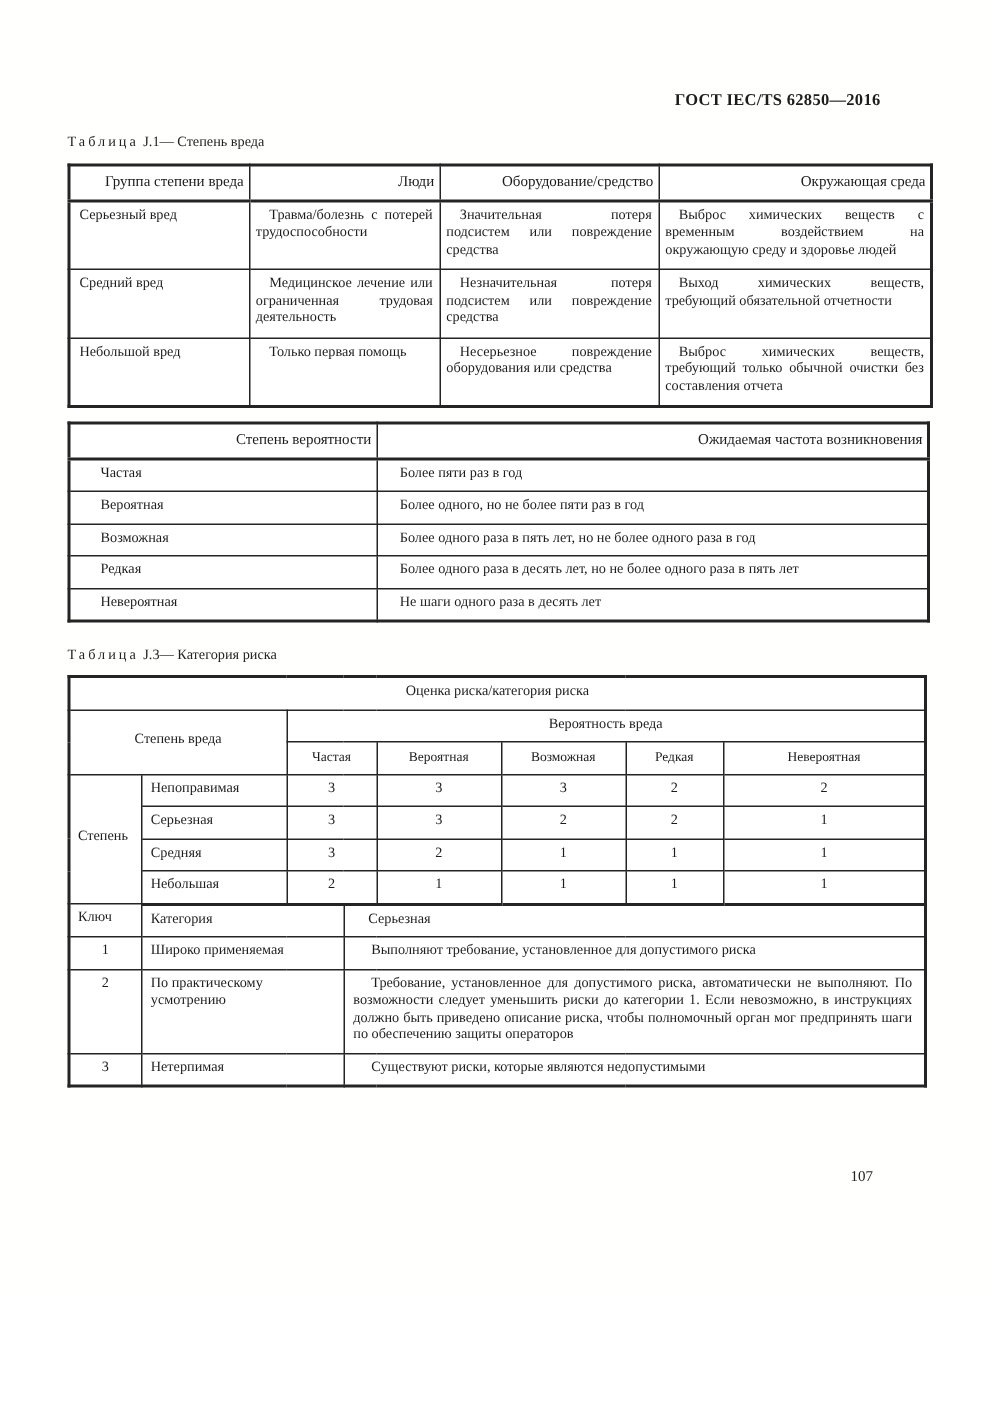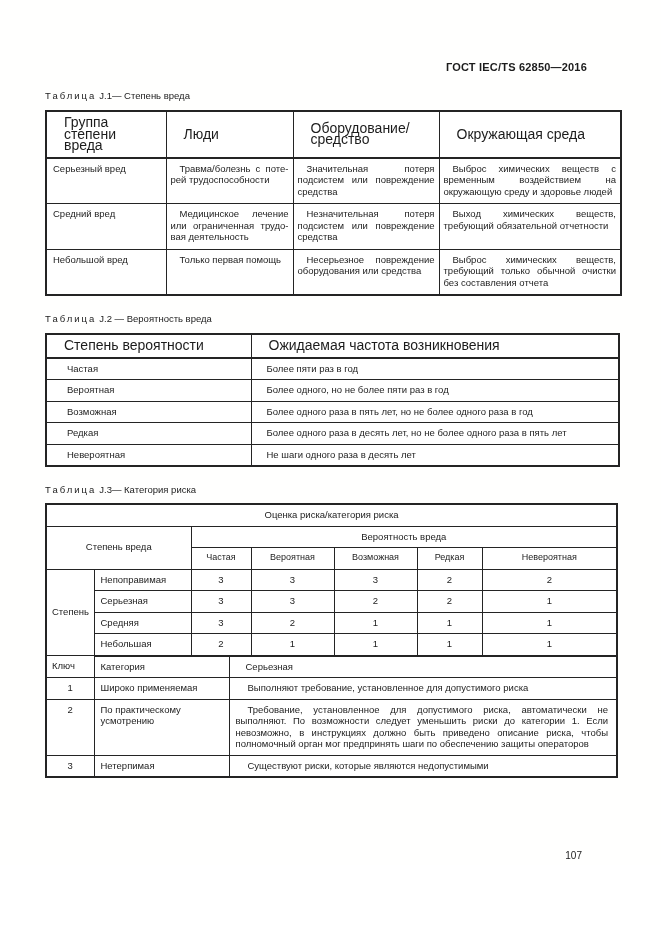--- a/index.html
+++ b/index.html
@@ -1,37 +1,37 @@
 <!DOCTYPE html>
 <html><head>
 <meta charset="utf-8">
 <style>
   * { box-sizing: border-box; }
   html,body { margin:0; padding:0; background:#ffffff; }
   .page {
     position:relative; width:661px; height:865px; background:#fffffe;
-    font-family:Liberation Sans, sans-serif; color:#1c1c1c;
+    font-family:Liberation Serif, serif; color:#1c1c1c;
     overflow:hidden;
   }
   .doc-header {
     padding-top:61px; margin-right:74px; text-align:right;
     font-size:11px; font-weight:bold; letter-spacing:0.2px;
   }
   .caption { margin:17px 0 0 45px; font-size:9.5px; color:#222; }
   .caption .spaced { letter-spacing:2px; margin-right:3px; }
   table.gt {
     border-collapse:collapse; table-layout:fixed; margin-left:45px;
     border:2px solid #242424; background:#fff;
   }
   .gt td, .gt th {
     border:1px solid #242424; font-size:9.5px; font-weight:normal;
     line-height:11.5px; vertical-align:top; padding:4px; color:#1c1c1c;
     overflow:hidden;
   }
-  .gt th { text-align:left; font-size:14px; vertical-align:middle; padding:5px 17px; border-bottom-width:2px; }
+  .gt th { text-align:right; font-size:10px; vertical-align:middle; padding:5px 3px; border-bottom-width:2px; }
   
   .t1 { width:575px; margin-top:9px; }
   .t1 td { padding:4px 4px 6px 4px; }
   .t1 td.name { padding-left:6px; }
   .t1 td.j { text-align:justify; text-indent:9px; }
   
   .t2 { width:573px; margin-top:9px; }
   .t2 td { padding:4px 4px 5px 4px; }
   .t2 td.lv { padding-left:20px; }
   .t2 td.fr { padding-left:15px; }
@@ -42,21 +42,21 @@
   .t3 .vm  { vertical-align:middle; }
   .t3 .subhdr { font-size:9px; }
   .t3 .degree { padding-left:5px; }
   .t3 .harm { padding-left:6px; }
   .t3 .keycell { text-align:center; }
   .t3 .kcat { padding-left:6px; }
   .t3 .deschdr { padding-left:16px; }
   .t3 .desc { text-align:justify; text-indent:12px; padding-left:6px; padding-right:8px; }
   .t3 tr.matrix-end td { border-bottom-width:2px; }
   .page-number {
-    margin-top:72px; margin-right:79px; text-align:right; font-size:10px; color:#222;
+    margin-top:54px; margin-right:79px; text-align:right; font-size:10px; color:#222;
   }
 </style>
 </head>
 <body>
 
 <div class="page">
 
   <div class="doc-header">ГОСТ IEC/TS 62850—2016</div>
 
   <p class="caption"><span class="spaced">Таблица</span><span>J.1— Степень вреда</span></p>
@@ -89,21 +89,20 @@
     </tr>
     <tr>
       <td class="name">Небольшой вред</td>
       <td class="j">Только первая помощь</td>
       <td class="j">Несерьезное поврежде­ние оборудования или сред­ства</td>
       <td class="j">Выброс химических ве­ществ, требующий только обычной очистки без со­ставления отчета</td>
     </tr>
   </tbody>
     </table>
 
-  <p class="caption cap2"><span class="spaced">Таблица</span><span>J.2 — Вероятность вреда</span></p>
 
   <table class="gt t2">
     <colgroup>
         <col style="width:205px">
         <col style="width:368px">
       </colgroup>
     <tbody>
         <tr>
       <th>Степень вероятности</th>
       <th>Ожидаемая частота возникновения</th>

